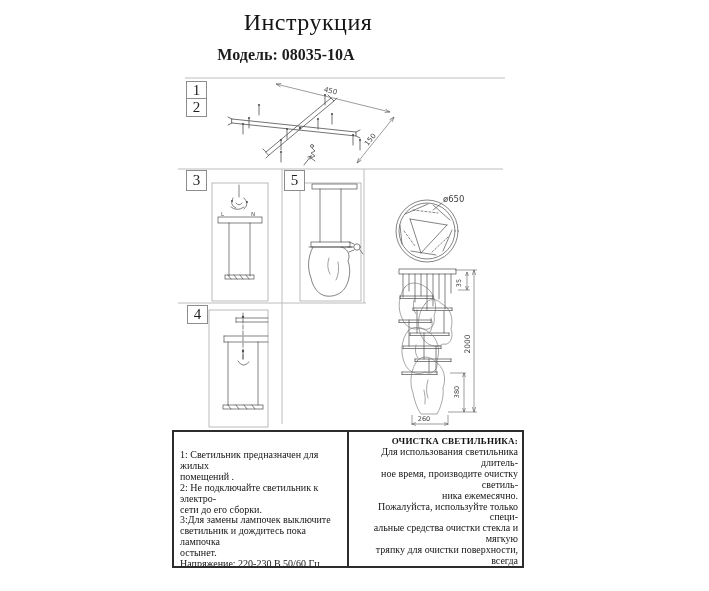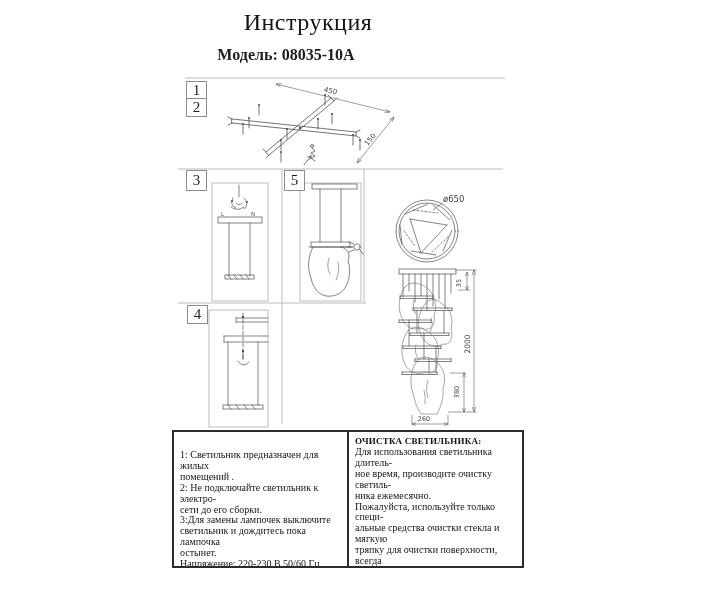--- a/index.html
+++ b/index.html
@@ -23,21 +23,21 @@
     display:flex; align-items:center; justify-content:center;
     font-family:"Liberation Serif", serif; font-size:15px; color:#222;
   }
   .notes {
     position:absolute; left:172px; top:430px; width:352px; height:138px;
     box-sizing:border-box; border:2px solid #2c2c2c; background:#fff;
     display:flex;
   }
   .notes-cell { box-sizing:border-box; overflow:hidden; }
   .notes-cell.left  { width:175px; border-right:2px solid #2c2c2c; padding:18px 5px 0 6px; }
-  .notes-cell.right { flex:1; padding:4px 4px 0 6px; }
+  .notes-cell.right { flex:1; padding:4px 4px 0 6px;text-align:right; }
   .notes-title {
     font-size:9px; line-height:11px; font-weight:600; color:#101010;
     letter-spacing:.2px;
   }
   .notes-text {
     white-space:pre-line; font-size:10px; line-height:10.9px; color:#151515;
   }
 </style>
 </head>
 <body>

